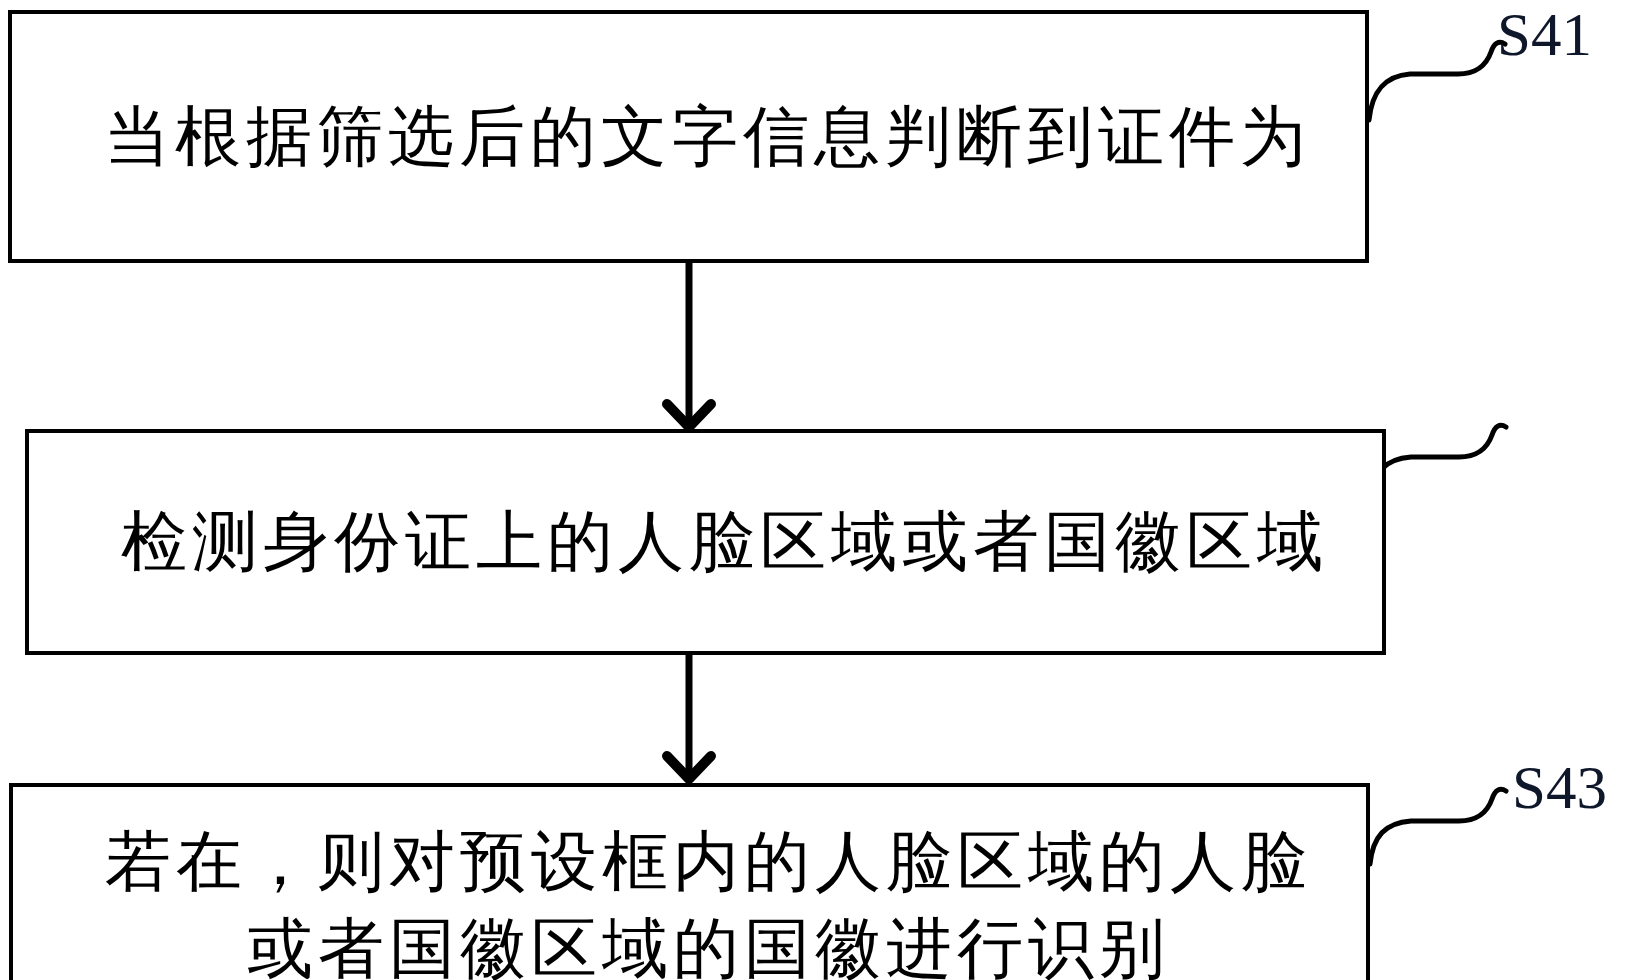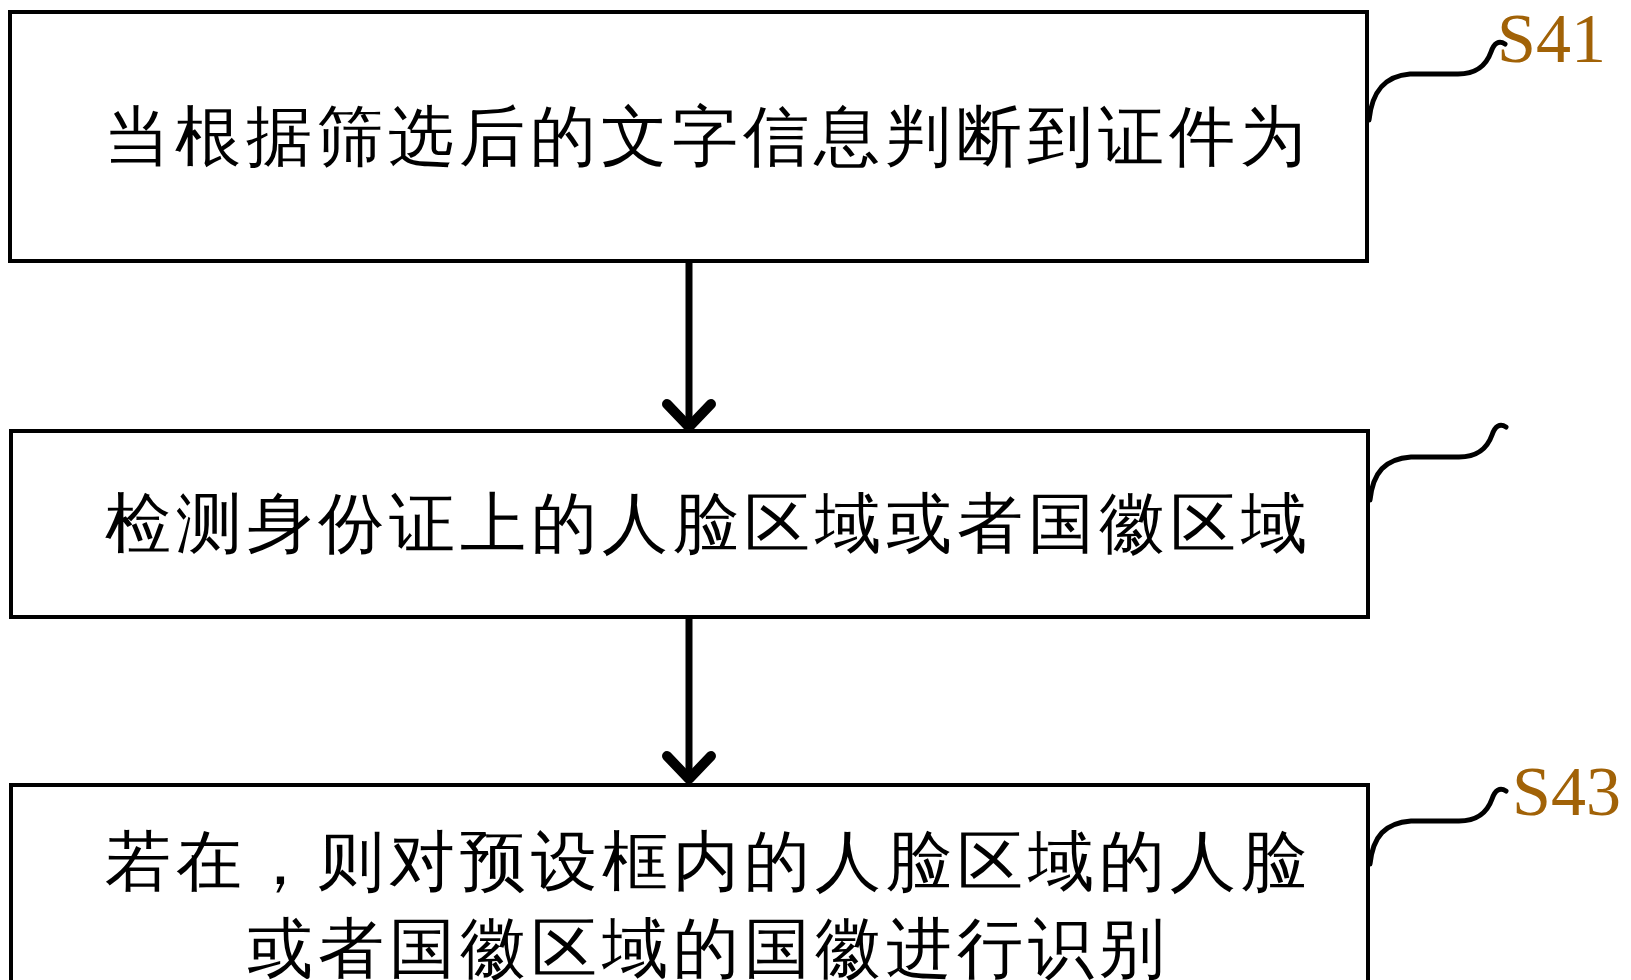--- a/index.html
+++ b/index.html
@@ -35,26 +35,26 @@
     font-size: 66px;
     letter-spacing: 5px;
     line-height: 1.32;
     padding-left: 38px;
   }
   .step-box .text-line {
     white-space: nowrap;
     text-align: center;
   }
   .box-1 { left: 8px;  top: 10px;  width: 1361px; height: 253px; }
-  .box-2 { left: 9px;  top: 429px; width: 1361px; height: 190px; }
+  .box-2 { left: 25px;  top: 429px; width: 1361px; height: 226px; }
   .box-3 { left: 9px;  top: 783px; width: 1361px; height: 244px; }
   .step-label {
     position: absolute;
-    color: #a16207;
-    font-size: 70px;
+    color: #0f172a;
+    font-size: 61px;
     line-height: 1;
     white-space: nowrap;
     font-family: "Liberation Serif", serif;
   }
   .label-1 { left: 1497px; top: 4px;   }
   .label-2 { left: 1510px; top: 405px; }
   .label-3 { left: 1512px; top: 757px; }
 </style>
 </head>
 <body>

